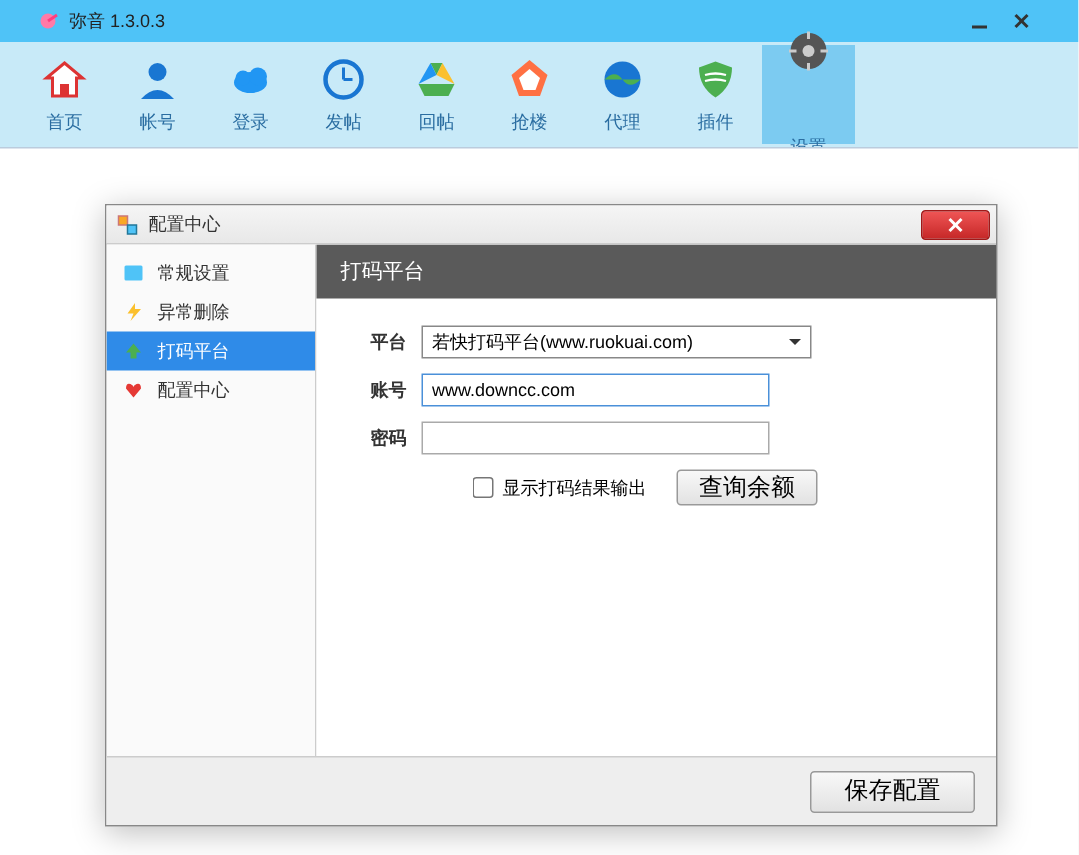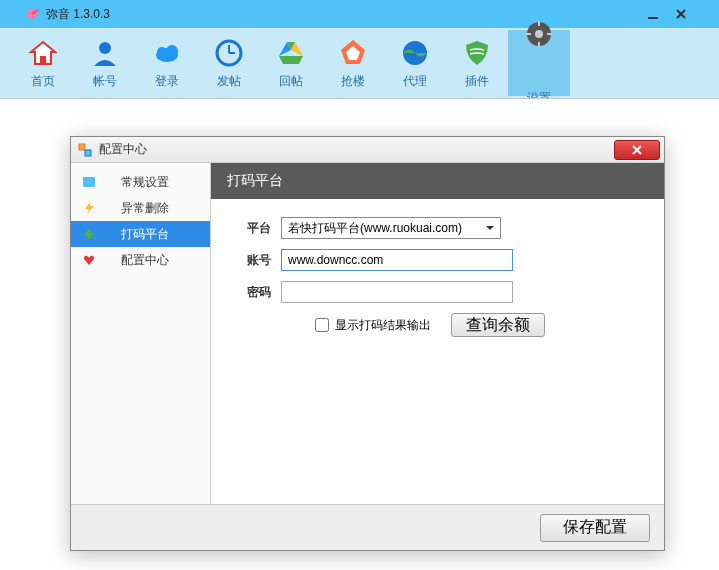--- a/index.html
+++ b/index.html
@@ -96,21 +96,21 @@
     width: 140px;
     border-right: 1px solid #ccc;
     background: #fafafa;
     padding-top: 6px;
   }
   .side-item {
     height: 26px;
     display: flex;
     align-items: center;
     padding: 0 10px;
-    gap: 24px;
+    gap: 8px;
     cursor: pointer;
     color: #333;
     font-family: Liberation Serif, serif;
   }
   .side-item.active {
     background: #2f8be8;
     color: #fff;
   }
   .side-item .sicon { width:16px; height:16px; display:flex; align-items:center; justify-content:center; }
   .panel {
@@ -146,21 +146,21 @@
   }
   .select, .tinput {
     height: 22px;
     border: 1px solid #888;
     background: #fff;
     padding: 0 6px;
     font-size: 12px;
     font-family: inherit;
   }
   .select {
-    width: 220px;
+    width: 260px;
     display: flex;
     align-items: center;
     position: relative;
     cursor: pointer;
   }
   .select::after {
     content: "";
     position: absolute;
     right: 6px; top: 8px;
     border: 4px solid transparent;

